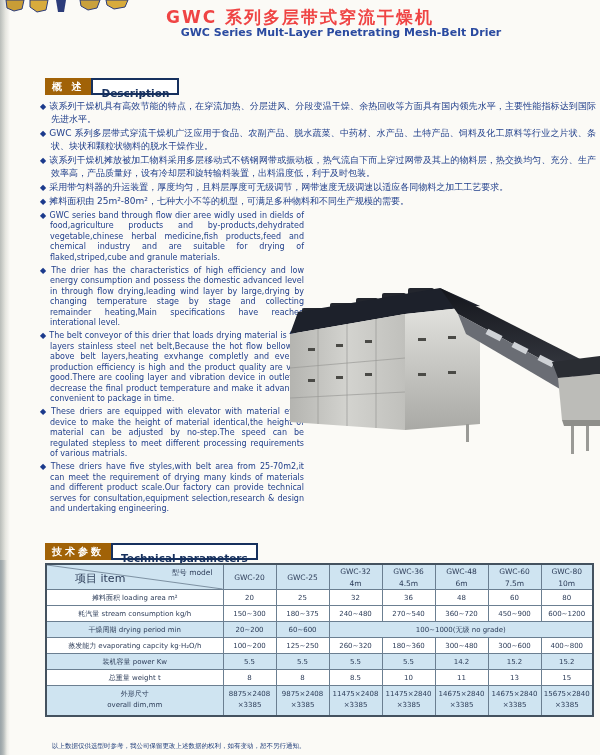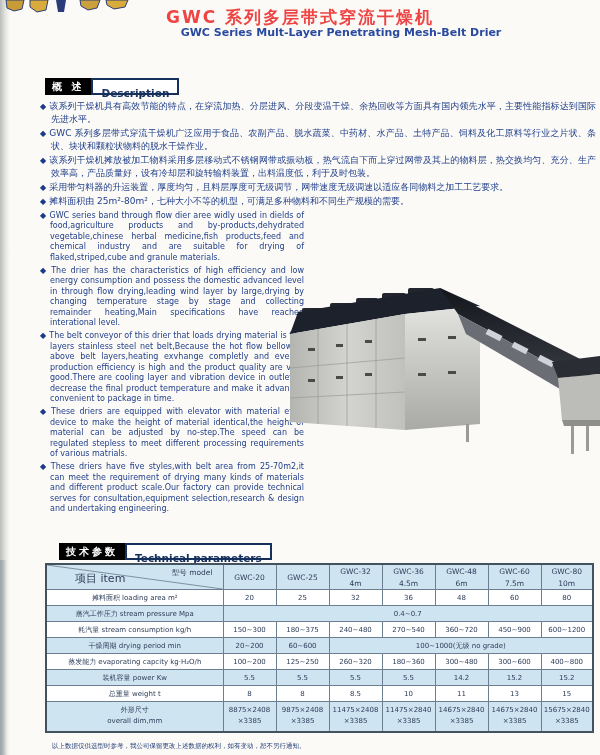--- a/index.html
+++ b/index.html
@@ -14,21 +14,21 @@
     background:linear-gradient(to right,#9aa4a8,rgba(250,250,246,0));pointer-events:none;}
   
   .logo{position:absolute;left:4px;top:0;width:130px;height:20px;}
   
   .title-cn{position:absolute;left:0;top:6px;width:600px;text-align:center;
     font-size:17px;font-weight:bold;color:#ef4444;letter-spacing:2px;}
   .title-en{position:absolute;left:0;top:26px;width:600px;text-align:center;
     font-size:11px;font-weight:bold;color:#2a4aa0;margin-left:41px;}
   
   .sec-hdr{position:absolute;left:45px;height:17px;display:flex;align-items:stretch;}
-  .sec-cn{background:#000000;color:#ffffff;font-weight:bold;font-size:10px;
+  .sec-cn{background:#a16207;color:#ffffff;font-weight:bold;font-size:10px;
     padding:2px 7px 1px 7px;letter-spacing:3px;white-space:nowrap;}
   .sec-en{background:#ffffff;color:#16305e;font-weight:bold;font-size:10.5px;
     border:2px solid #16305e;padding:7px 8px 0 8px;white-space:nowrap;}
   
   .cn-bullets{position:absolute;left:40px;top:100px;width:556px;list-style:none;
     margin:0;padding:0;color:#23418c;font-size:9px;line-height:13px;}
   .cn-bullets li{text-indent:-11px;padding-left:11px;margin-bottom:1px;text-align:justify;}
   
   .en-bullets{position:absolute;left:40px;top:211px;width:264px;list-style:none;
     margin:0;padding:0;color:#23418c;font-size:8px;line-height:10.4px;}
@@ -164,21 +164,21 @@
       <polygon points="262,84 310,78 310,96 268,100" fill="#2a2d33"></polygon>
       <polygon points="268,100 310,96 310,142 272,142" fill="#bcbcb8"></polygon>
       <polygon points="272,142 310,142 310,148 274,148" fill="#8e8e8a"></polygon>
 
       <rect x="281" y="148" width="3" height="28" fill="#9a9a96"></rect>
       <rect x="296" y="148" width="3" height="25" fill="#9a9a96"></rect>
       <rect x="176" y="146" width="3" height="18" fill="#9a9a96"></rect>
     </svg>
   </div>
 
-  <div class="sec-hdr" style="top:543px;margin-left:14px;">
+  <div class="sec-hdr" style="top:543px;">
     <span class="sec-cn">技术参数</span>
     <span class="sec-en">Technical parameters</span>
   </div>
 
   <div class="tech-wrap">
     <table class="tech">
       <colgroup>
         <col style="width:177px;">
         <col style="width:53px;">
           <col style="width:53px;">
@@ -229,24 +229,20 @@
       <tr class="rowA r">
         <td class="lbl">摊料面积 loading area m²</td>
         <td>20</td>
         <td>25</td>
         <td>32</td>
         <td>36</td>
         <td>48</td>
         <td>60</td>
         <td>80</td>
       </tr>
-      <tr class="rowB r">
-        <td class="lbl">蒸汽工作压力 stream pressure Mpa</td>
-        <td colspan="7">0.4~0.7</td>
-      </tr>
       <tr class="rowA r">
         <td class="lbl">耗汽量 stream consumption kg/h</td>
         <td>150~300</td>
         <td>180~375</td>
         <td>240~480</td>
         <td>270~540</td>
         <td>360~720</td>
         <td>450~900</td>
         <td>600~1200</td>
       </tr>

